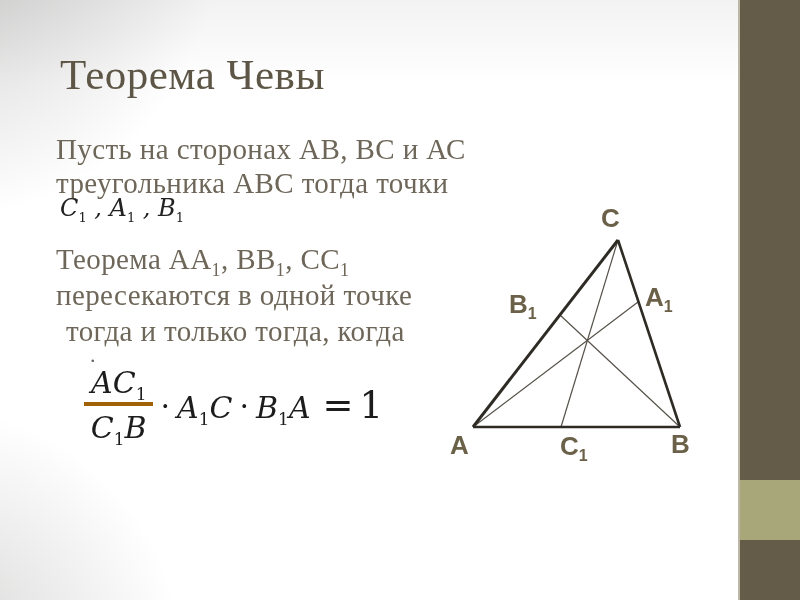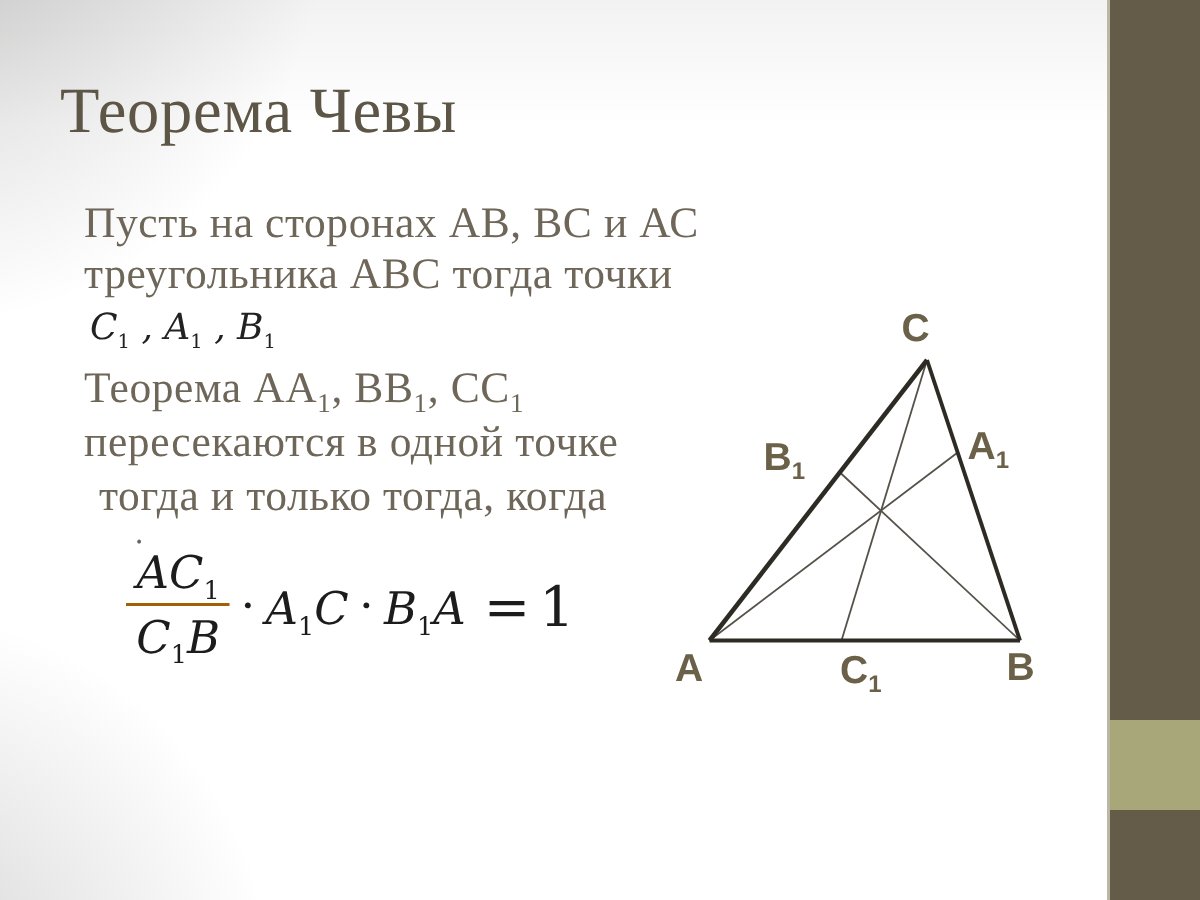--- a/index.html
+++ b/index.html
@@ -8,55 +8,55 @@
     font-family:"Liberation Serif","DejaVu Serif",serif;
     background:
       radial-gradient(circle 450px at -60px -60px, rgba(90,90,88,0.30), rgba(255,255,255,0) 62%),
       radial-gradient(circle 420px at -70px 660px, rgba(90,90,88,0.26), rgba(255,255,255,0) 60%),
       linear-gradient(180deg, rgba(0,0,0,0.05), rgba(0,0,0,0) 14%),
       #ffffff;
   }
 
   
   .title {
-    position:absolute; left:40px; top:50px;
+    position:absolute; left:60px; top:50px;
     font-size:43px; color:#5d5646; letter-spacing:0.5px; white-space:nowrap;
   }
   .body-line {
     position:absolute; left:56px;
     font-size:29px; color:#6e6759; letter-spacing:0.4px; white-space:nowrap;
   }
   .body-line sub { font-size:18px; line-height:0; }
   #p1l1 { top:133px; }
   #p1l2 { top:167px; }
   #p2l1 { top:243px; }
   #p2l2 { top:279px; }
   #p2l3 { top:315px; left:66px; }
 
   .points-math {
-    position:absolute; left:60px; top:204px;
+    position:absolute; left:60px; top:194px;
     font-size:24px; font-style:italic; color:#222; white-space:nowrap;
     font-family:"DejaVu Serif","Liberation Serif",serif;
   }
   .points-math sub { font-size:13px; font-style:normal; line-height:0; }
 
   .period-dot {
     position:absolute; left:90px; top:342px;
     font-size:22px; color:#666;
   }
 
   
   .formula {
     position:absolute; left:84px; top:367px;
     display:flex; align-items:center;
     color:#1c1c1c; font-style:italic;
     font-family:"DejaVu Serif","Liberation Serif",serif;
   }
   .frac { display:inline-flex; flex-direction:column; align-items:center; font-size:30px; }
-  .frac .num { padding:0 7px 3px; border-bottom:2px solid #a16207; line-height:1.05; }
+  .frac .num { padding:0 7px 3px; border-bottom:4px solid #a16207; line-height:1.05; }
   .frac .den { padding-top:6px; line-height:1.05; }
   .frac sub { font-size:17px; font-style:normal; line-height:0; }
   .mult { font-size:30px; font-style:normal; padding:0 7px; }
   .eq   { font-size:37px; font-style:normal; padding:0 6px 0 12px; }
   .result { font-size:37px; font-style:normal; }
 
   
   .diagram { position:absolute; left:440px; top:200px; width:270px; height:266px; }
   .diagram svg { position:absolute; left:0; top:0; }
   .tri-label {

